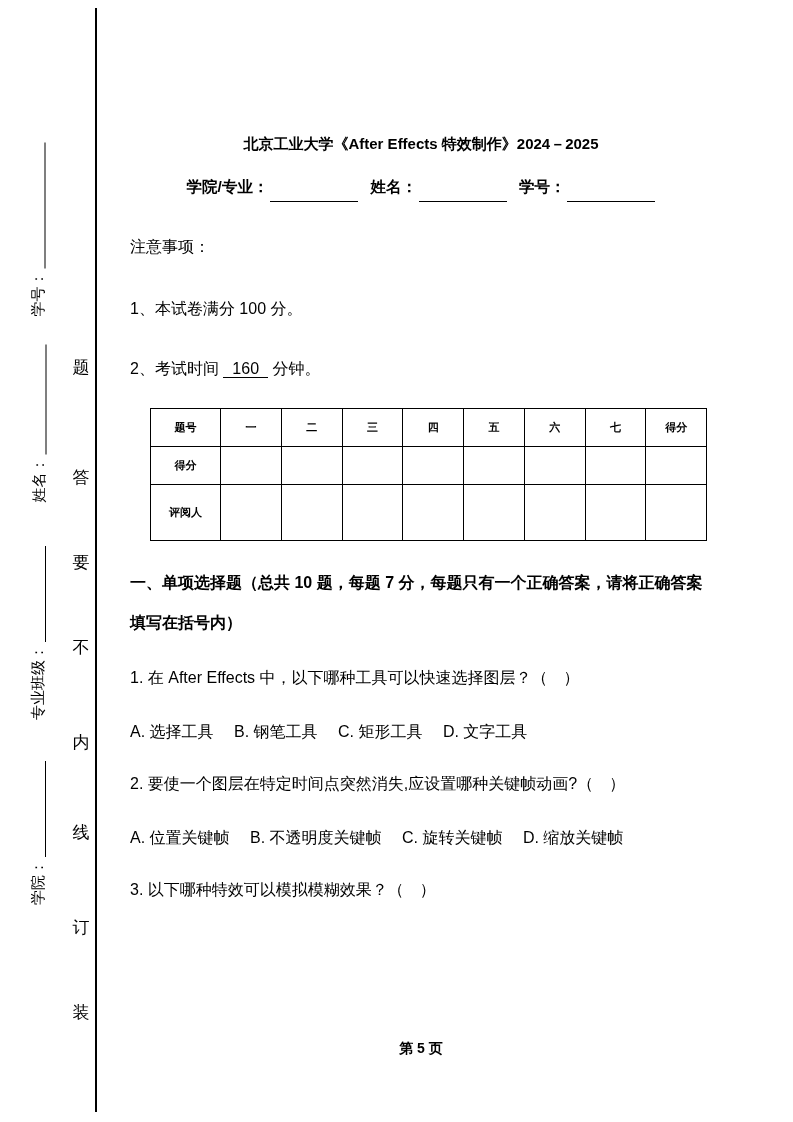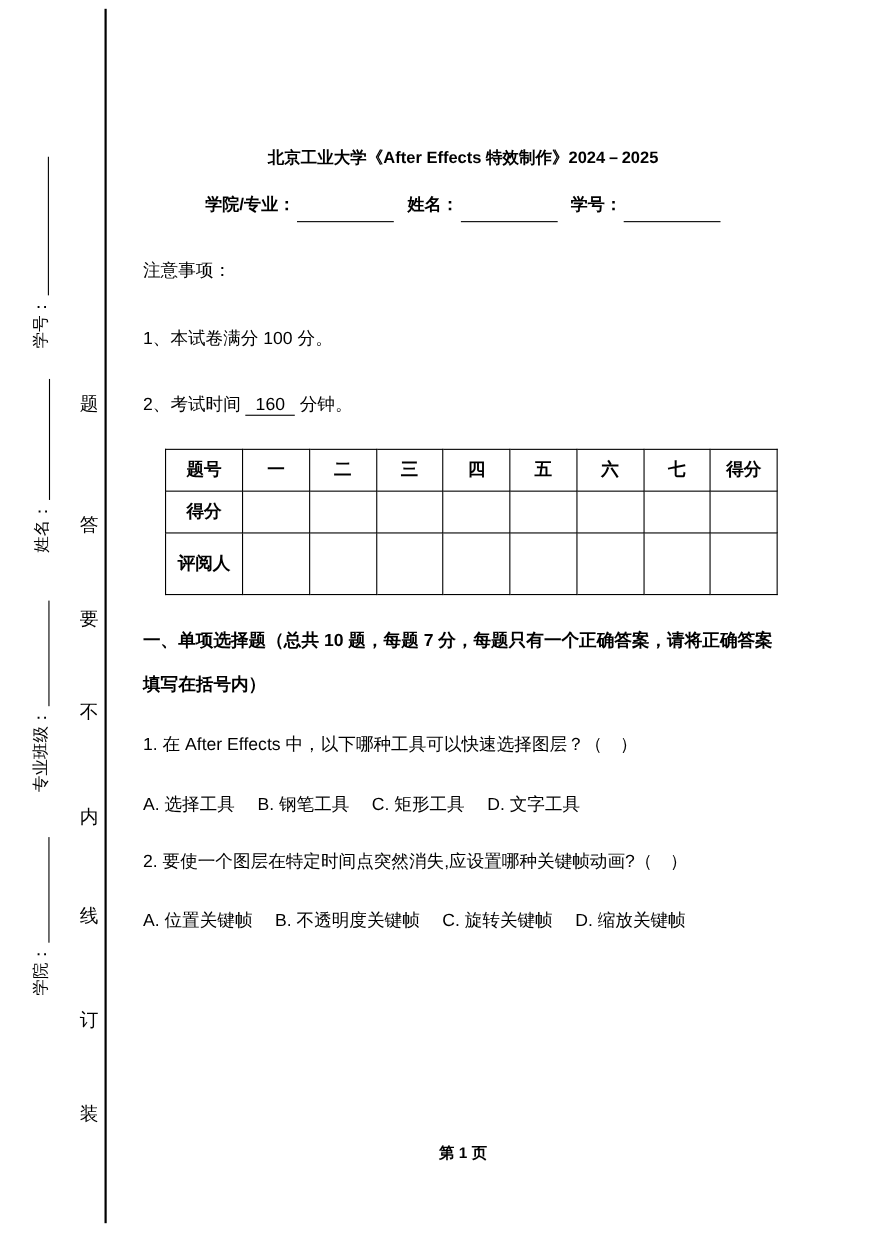--- a/index.html
+++ b/index.html
@@ -27,21 +27,21 @@
   .blank-u { display:inline-block; width:88px; border-bottom:1.5px solid #000;
              height:16px; margin:0 12px 0 2px; vertical-align:bottom; }
   .blank-u:last-child { margin-right:0; }
   .para { line-height:34px; font-size:16px; }
   .notice-head { margin-top:28px; }
   .n1 { margin-top:28px; }
   .n2 { margin-top:26px; }
   .num-u { border-bottom:1.5px solid #000; padding:0 9px; }
 
   .score-table { border-collapse:collapse; table-layout:fixed; width:557px;
-                 margin:22px 0 0 20px; text-align:center; font-size:16px; }
+                 margin:22px 0 0 20px; text-align:center; font-size:11px; }
   .score-table td { border:1.6px solid #000; height:38px; vertical-align:middle; }
   .score-table tr.tall td { height:56px; }
   .score-table td.hd { font-weight:bold; }
 
   .section-title { margin-top:22px; font-weight:bold; font-size:16px; line-height:40px; }
   .question { margin-top:18px; line-height:34px; }
   .options  { margin-top:20px; line-height:34px; }
 
   .footer { position:absolute; left:130px; top:1040px; width:582px; text-align:center;
             font-weight:bold; font-size:14px; }
@@ -135,18 +135,19 @@
     </table>
 
     <p class="section-title">一、单项选择题（总共 10 题，每题 7 分，每题只有一个正确答案，请将正确答案填写在括号内）</p>
 
     <p class="question">1. 在 After Effects 中，以下哪种工具可以快速选择图层？（　）</p>
     <p class="options">A. 选择工具　 B. 钢笔工具　 C. 矩形工具　 D. 文字工具</p>
 
     <p class="question">2. 要使一个图层在特定时间点突然消失,应设置哪种关键帧动画?（　）</p>
     <p class="options">A. 位置关键帧　 B. 不透明度关键帧　 C. 旋转关键帧　 D. 缩放关键帧</p>
 
+    <p class="question">3. 以下哪种特效可以模拟模糊效果？（　）</p>
 
   </div>
 
-  <div class="footer">第 1 页</div>
+  <div class="footer">第 5 页</div>
 
 </div>
 
 </body></html>

